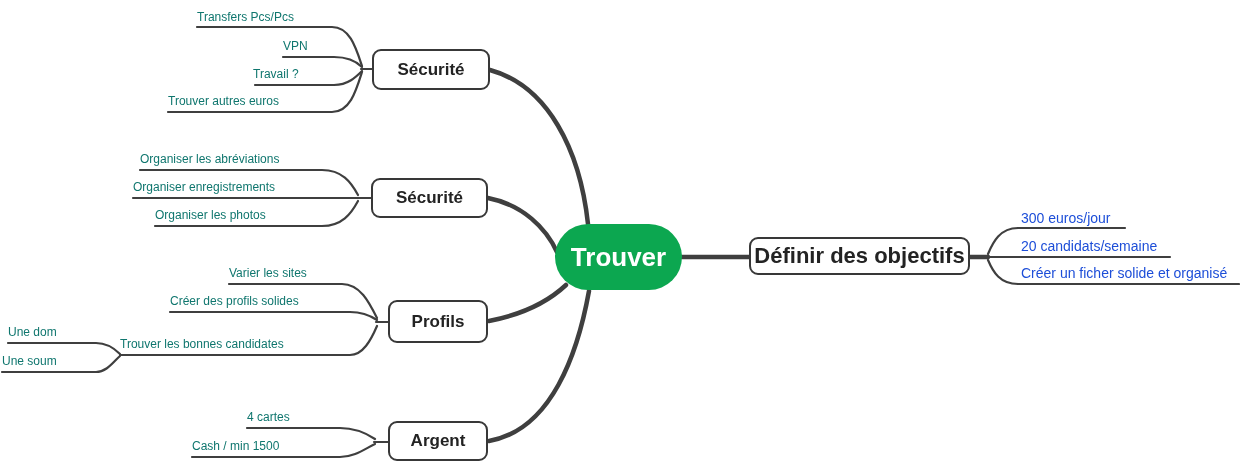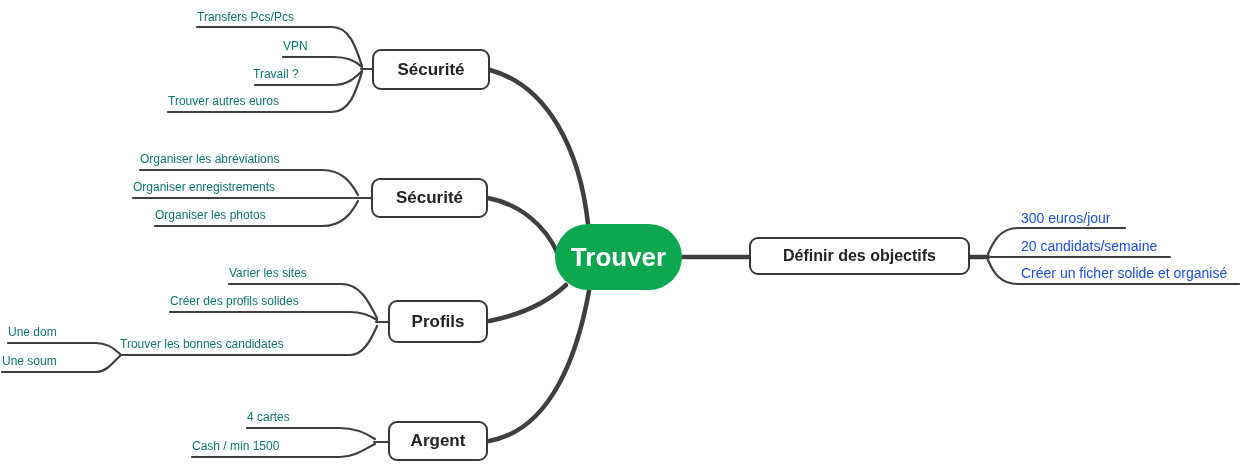--- a/index.html
+++ b/index.html
@@ -48,21 +48,21 @@
     display: flex;
     align-items: center;
     justify-content: center;
     font-weight: bold;
     font-size: 17px;
     color: #232323;
     white-space: nowrap;
     cursor: default;
     z-index: 2;
   }
-  .topic.wide { font-size: 16px; }
+  .topic.wide { font-size: 22px; }
   .root-node {
     position: absolute;
     left: 555px; top: 224px;
     width: 127px; height: 66px;
     background: #0ca750;
     border-radius: 33px;
     display: flex;
     align-items: center;
     justify-content: center;
     font-weight: bold;

